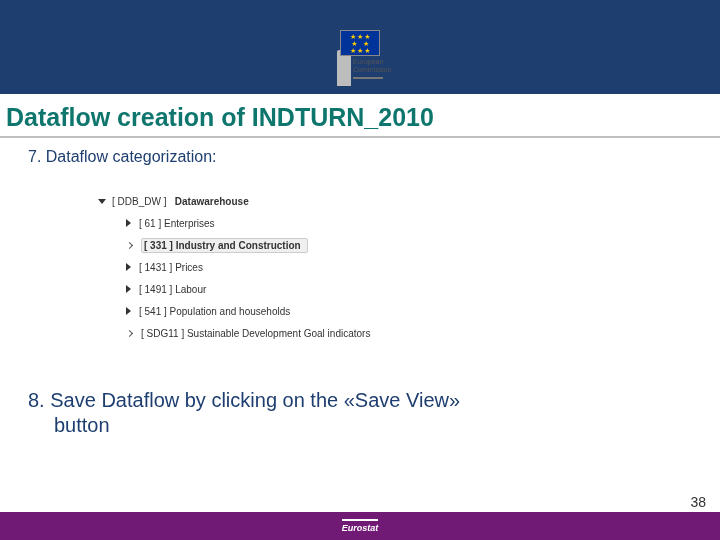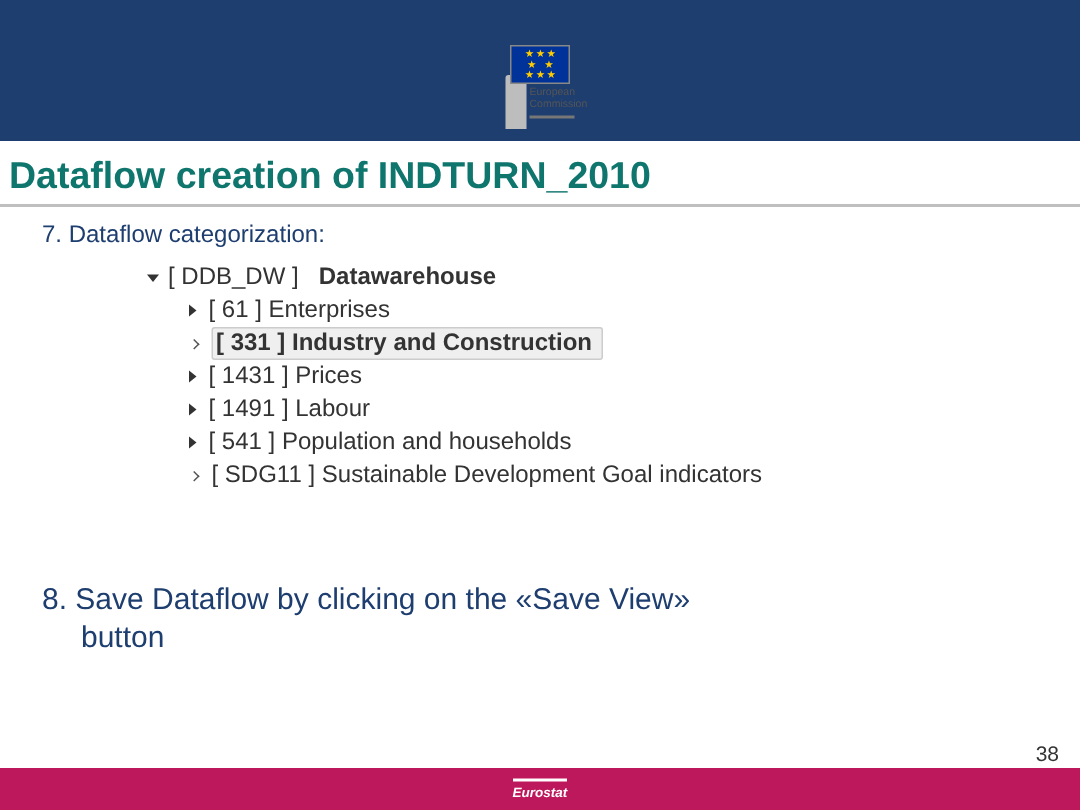--- a/index.html
+++ b/index.html
@@ -66,23 +66,23 @@
   .step {
     font-family: Verdana, sans-serif;
     font-size: 16px;
     color: #1e3e70;
     margin-left: 28px;
     margin-top: 10px;
   }
 
   .tree {
     margin-left: 98px;
-    margin-top: 8px;
+    margin-top: 24px;
     font-family: Arial, sans-serif;
-    font-size: 16px;
+    font-size: 10px;
     color: #333;
   }
   .tree-row {
     display: flex;
     align-items: center;
     height: 22px;
   }
   .tree-root .arrow { margin-right: 6px; }
   .tree-child { padding-left: 28px; }
   .arrow {
@@ -136,21 +136,21 @@
     font-family: Arial, sans-serif;
     font-size: 14px;
     color: #333;
     margin-top: 21px;
   }
 
   .footer {
     position: absolute;
     left: 0; bottom: 0;
     width: 100%; height: 28px;
-    background: #be185d;
+    background: #701a75;
     display: flex;
     align-items: center;
     justify-content: center;
   }
   .footer-label {
     color: #fff;
     font-family: Verdana, sans-serif;
     font-style: italic;
     font-weight: bold;
     font-size: 9px;

